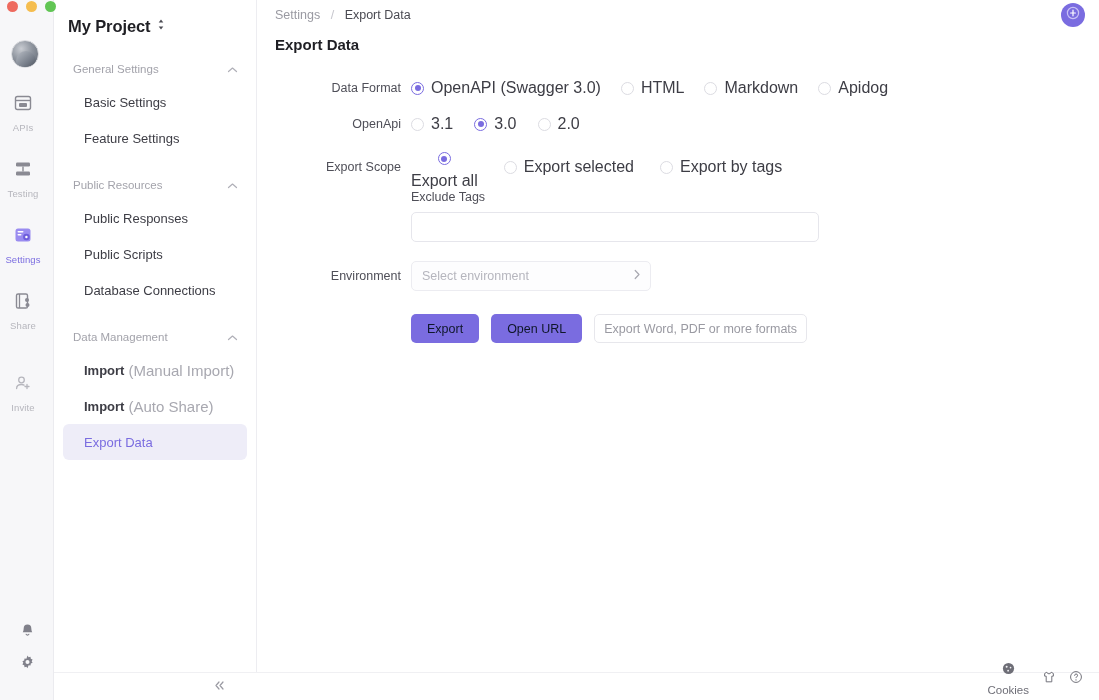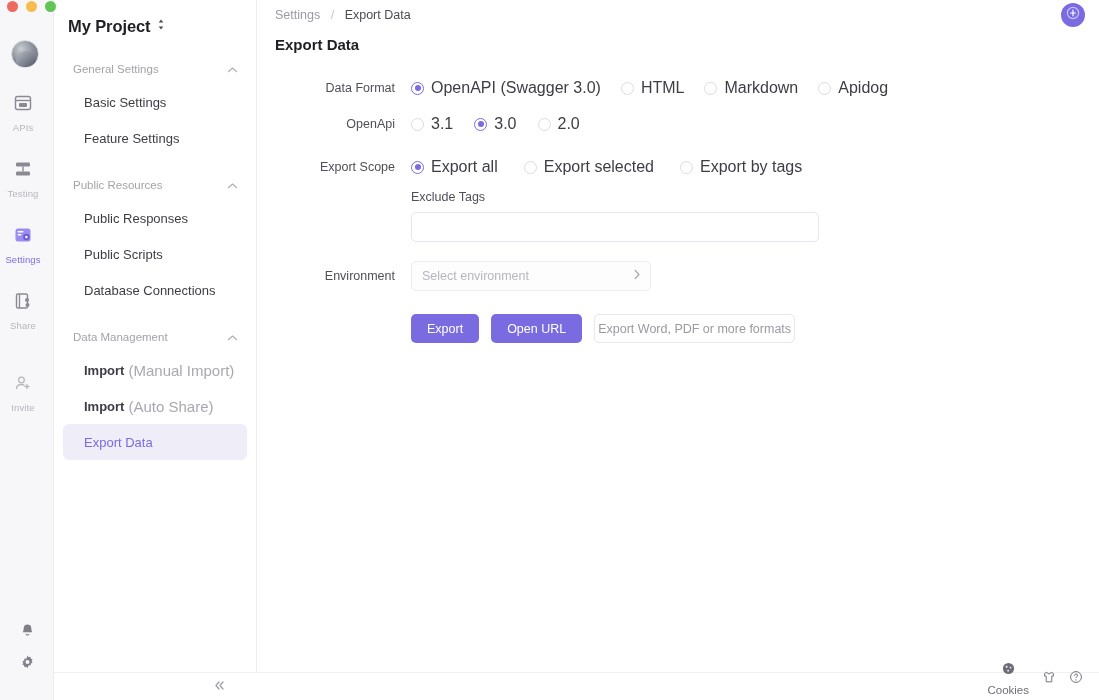--- a/index.html
+++ b/index.html
@@ -87,21 +87,21 @@
   
   .main { flex: 1; position: relative; background: #fff; height: 700px; }
   .crumb { padding: 8px 0 0 18px; font-size: 12.5px; color: #9a9aa2; }
   .crumb .sep { margin: 0 7px; color: #c6c6cd; }
   .crumb .cur { color: #4a4a52; }
   .page-title { padding: 14px 0 0 18px; font-size: 15px; font-weight: 700; color: #1f1f24; }
 
   .form { margin-top: 20px; }
   .row { display: flex; align-items: center; margin-bottom: 0; }
   .row-label {
-    width: 154px; flex: 0 0 154px; text-align: right; padding-right: 16px;
+    width: 154px; flex: 0 0 154px; text-align: right; padding-right: 10px;
     font-size: 12.5px; color: #4f4f58;
   }
   .row-field { flex: 1; display: flex; align-items: center; }
 
   .radio-group { display: flex; align-items: center; }
   .radio {
     display: flex; align-items: center; gap: 7px; cursor: pointer;
     font-size: 16px; color: #3d3d45; height: 30px;
   }
   .radio .dot {
@@ -129,22 +129,22 @@
     background: #fdfdfe; display: flex; align-items: center; justify-content: space-between;
     padding: 0 9px 0 10px; font-size: 12.5px; color: #b6b6be; cursor: pointer;
   }
 
   .btn-row { display: flex; align-items: center; gap: 12px; }
   .btn {
     height: 29px; border-radius: 5px; display: flex; align-items: center;
     justify-content: center; font-size: 12.5px; cursor: pointer; padding: 0 16px;
     border: none; font-family: "Liberation Sans", sans-serif;
   }
-  .btn.primary { background: #7a6ce0; color: #ffffff; }
-  .btn.ghost { background: #fff; color: #9a9aa2; border: 1px solid #e7e7ec; padding: 0 3px; }
+  .btn.primary { background: #7a6ce0; color: #0f172a; }
+  .btn.ghost { background: #fff; color: #9a9aa2; border: 1px solid #e7e7ec; padding: 0 9px; }
 
   
   .bottom-bar {
     position: absolute; left: 54px; bottom: 0; width: 1045px; height: 28px;
     border-top: 1px solid #f0f0f3; background: #fff;
     display: flex; align-items: center; z-index: 20;
   }
   .collapse-btn {
     position: absolute; left: 208px; bottom: 4px; width: 22px; height: 20px;
     display: flex; align-items: center; justify-content: center; cursor: pointer; z-index: 25;
@@ -384,21 +384,21 @@
               <span>2.0</span>
             </label>
           </div>
         </div>
       </div>
 
       <div class="row" style="margin-top:13px;">
         <div class="row-label">Export Scope</div>
         <div class="row-field">
           <div class="radio-group">
-            <label class="radio on" style="margin-right:26px;">
+            <label class="radio on" style="margin-right:26px;flex-direction:column;">
               <span class="dot"></span>
               <span>Export all</span>
             </label>
             <label class="radio" style="margin-right:26px;">
               <span class="dot"></span>
               <span>Export selected</span>
             </label>
             <label class="radio">
               <span class="dot"></span>
               <span>Export by tags</span>

